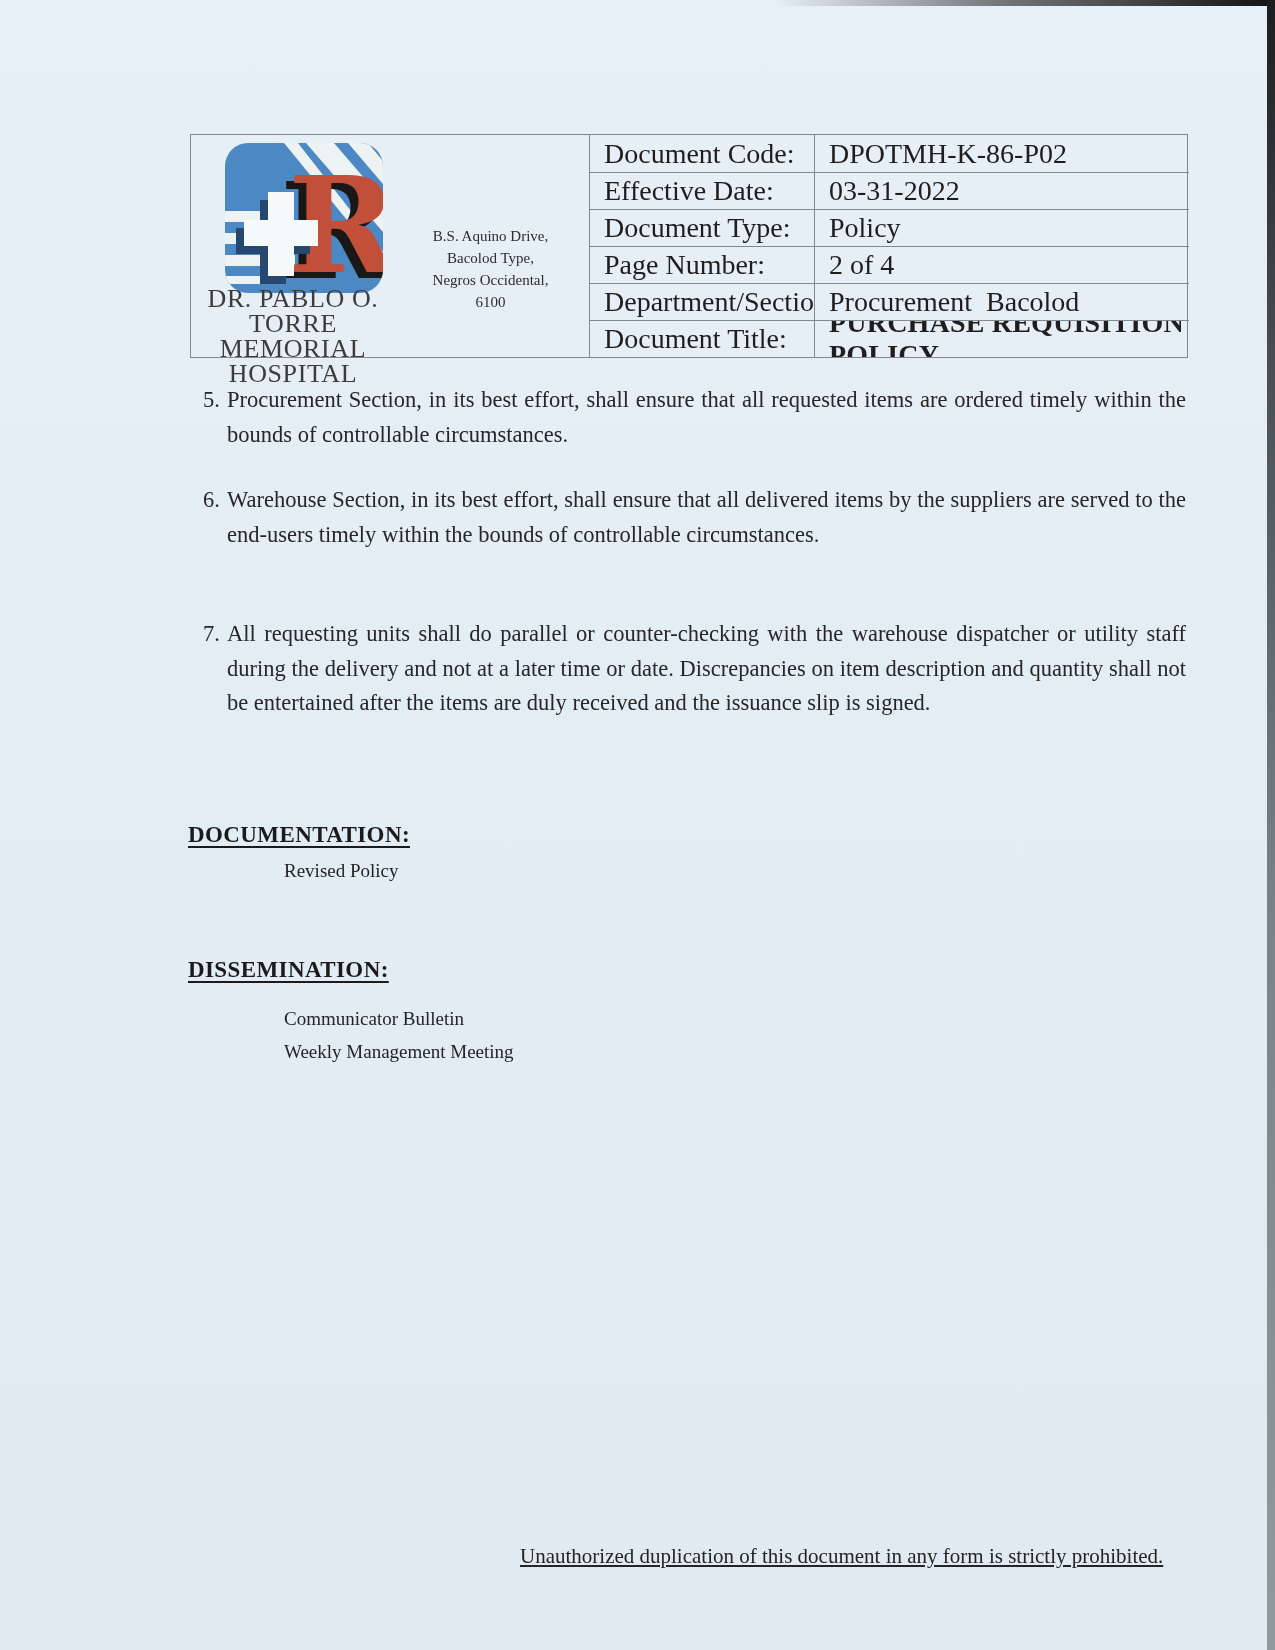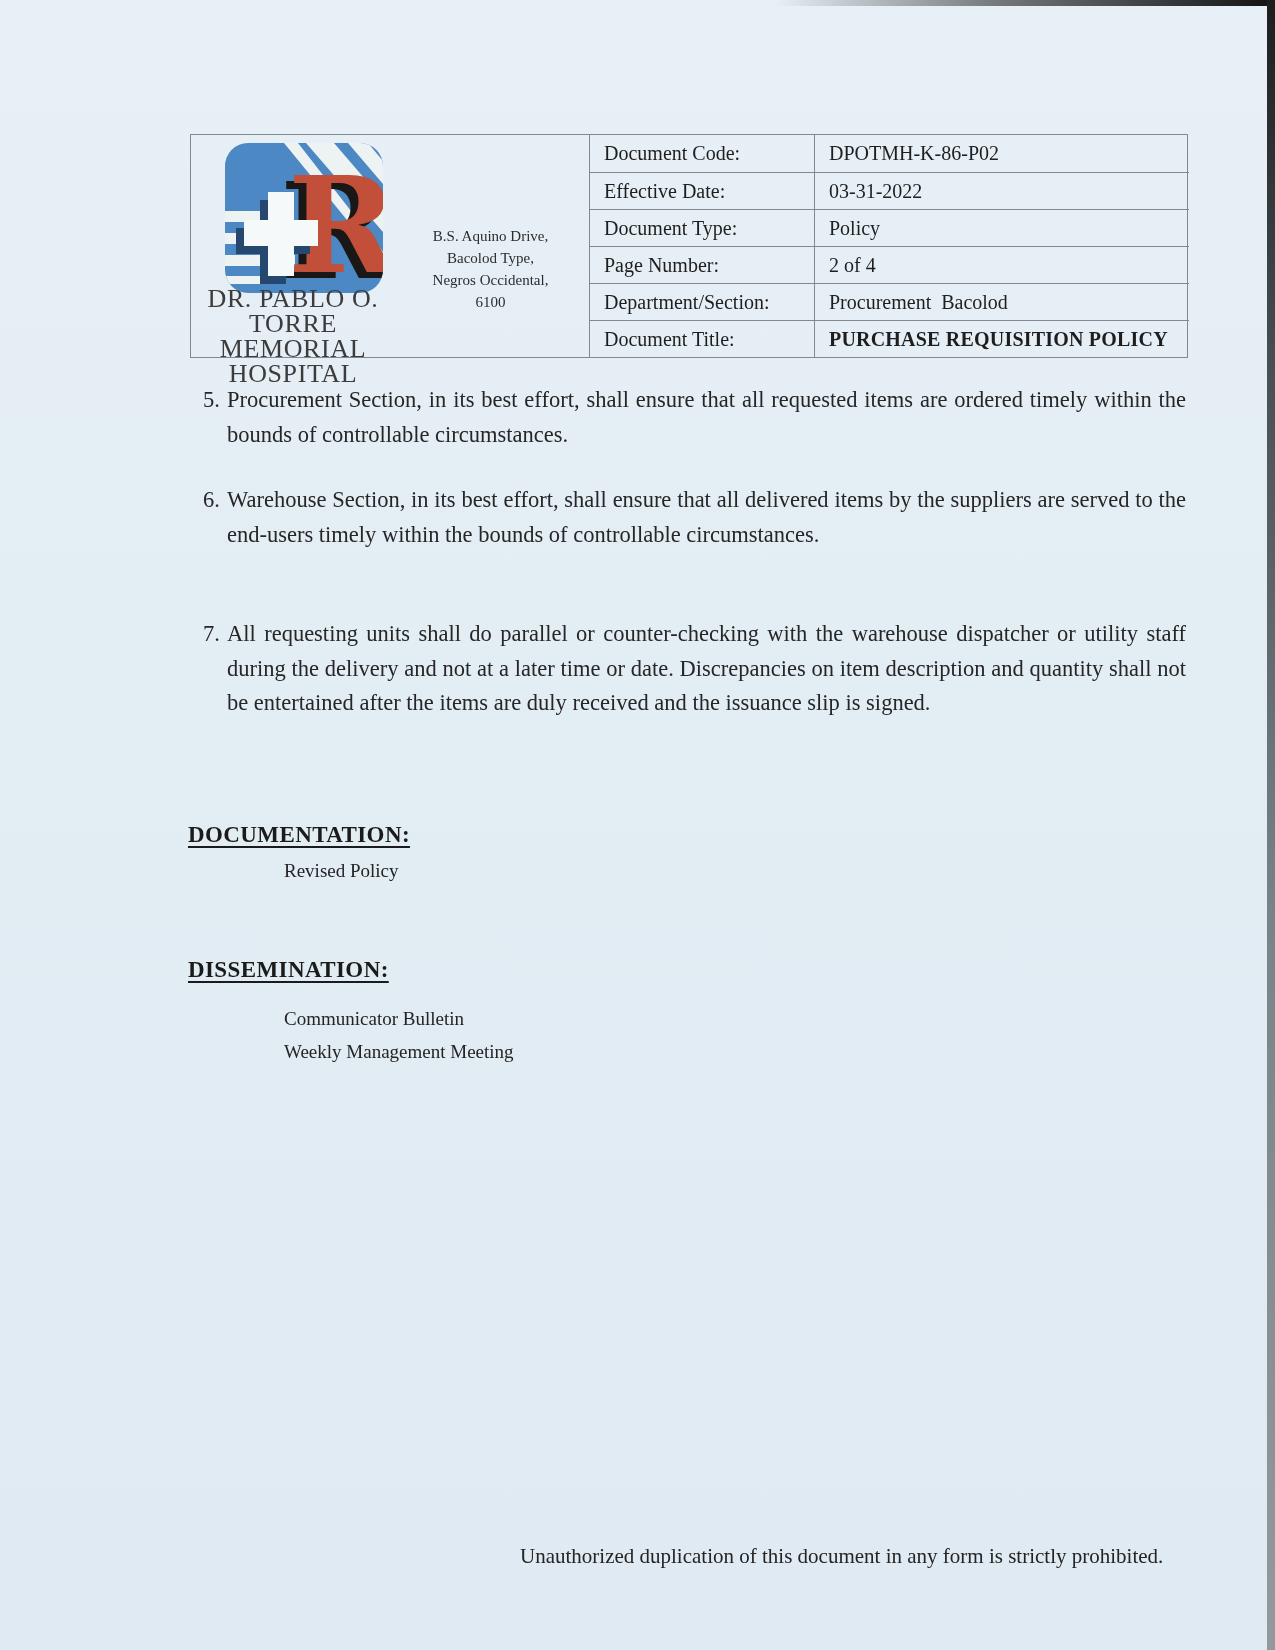--- a/index.html
+++ b/index.html
@@ -22,21 +22,21 @@
   
   .header-table {
     position:absolute; left:190px; top:134px; width:998px; height:224px;
     display:grid; grid-template-columns:398px 225px 375px;
     grid-template-rows:repeat(6,1fr);
     border:1px solid #83888d; box-sizing:border-box;
   }
   .cell {
     border-left:1px solid #83888d; border-top:1px solid #83888d;
     display:flex; align-items:center; padding-left:14px; box-sizing:border-box;
-    font-size:20px; color:#1e1e1e; overflow:hidden;
+    font-size:28px; color:#1e1e1e; overflow:hidden;
   }
   .cell.row1 { border-top:none; }
   .cell-value { white-space:pre-wrap; }
   .cell-value.bold { font-weight:bold; letter-spacing:0.2px; }
   .logo-cell {
     grid-row:1 / 7; grid-column:1; border-left:none; border-top:none;
     position:relative; padding:0;
   }
   .logo-box { position:absolute; left:33px; top:7px; width:160px; height:152px; }
   .org-name {
@@ -65,21 +65,21 @@
     text-decoration-thickness:2px; text-underline-offset:4px;
   }
   #heading-documentation { top:822px; }
   #heading-dissemination { top:957px; }
   .section-item { position:absolute; left:244px; font-size:19px; color:#242424;margin-left:40px; }
   #documentation-item-1 { top:860px; }
   #dissemination-item-1 { top:1008px; }
   #dissemination-item-2 { top:1041px; }
   
   .footer-notice {
-    position:absolute; left:520px; top:1544px; font-size:21px; color:#242424;
+    position:absolute; left:520px; top:1544px; font-size:21px; color:#242424;text-decoration:underline;
   }
 </style>
 </head>
 <body>
 
 <div class="page">
 
   <div class="scan-edge-top"></div>
   <div class="scan-edge-right"></div>
 

